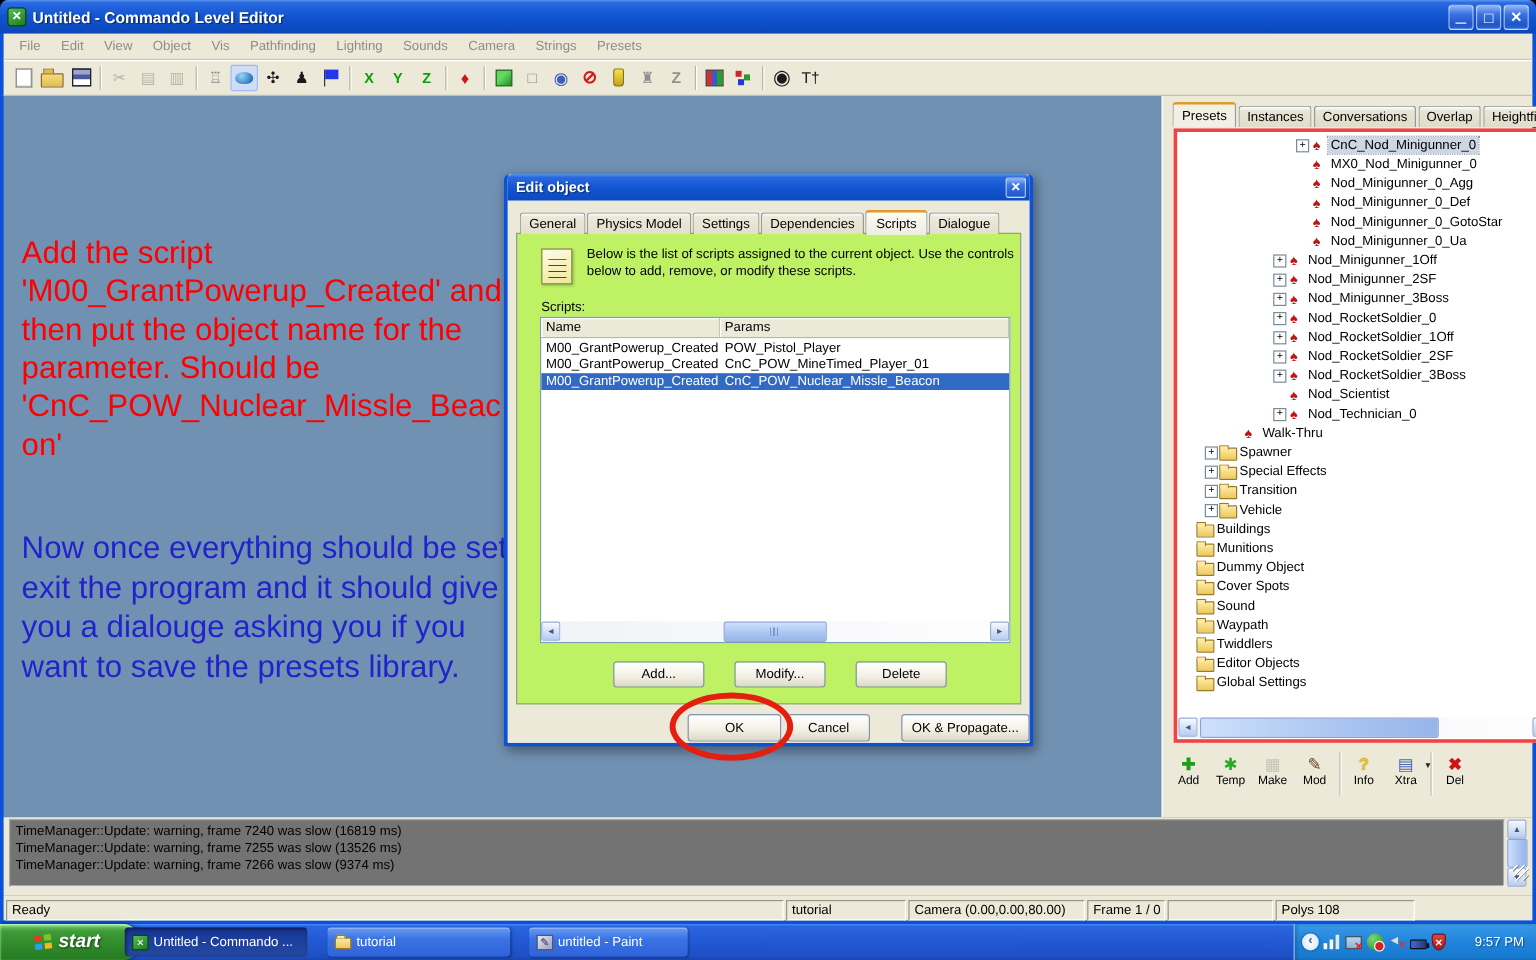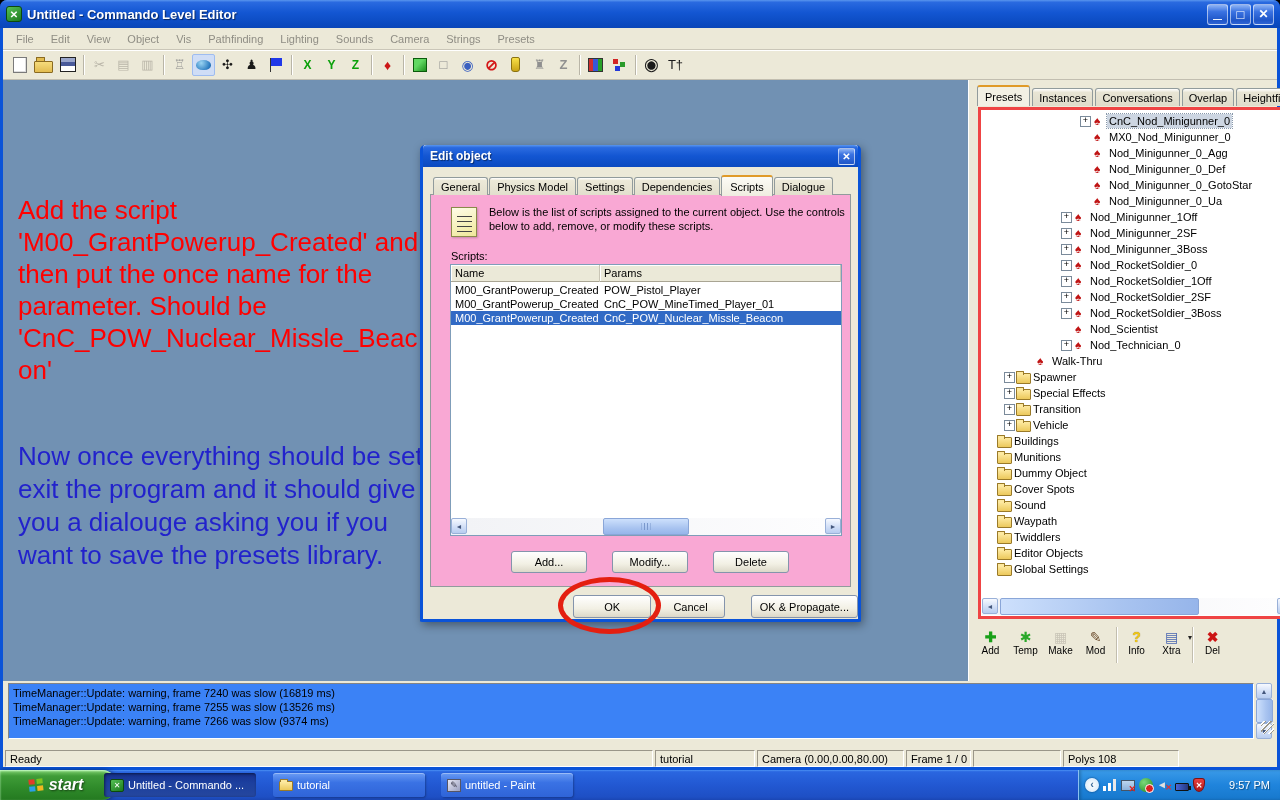--- a/index.html
+++ b/index.html
@@ -57,21 +57,21 @@
 
   
   .dialog{position:absolute;left:417px;top:65px;width:441px;height:477px;background:#ece9d8;border:3px solid #0a53d8;border-top:none;border-radius:5px 5px 2px 2px;box-shadow:2px 3px 10px #0006;z-index:10}
   .dlg-title{height:22px;background:linear-gradient(180deg,#5a96ee 0%,#2a6ae0 12%,#1356d2 50%,#0b4ac0 100%);border-radius:4px 4px 0 0;display:flex;align-items:center;padding:0 3px 0 7px}
   .dlg-title-text{color:#fff;font-size:12px;font-weight:bold;flex:1;text-shadow:1px 1px 1px #0007}
   .dlg-close{width:17px;height:17px;border-radius:2px;border:1px solid rgba(255,255,255,.6);background:linear-gradient(180deg,#8fb4f4,#3b73e2 35%,#1f56c8);position:relative;flex:none}
   .dlg-close::before{content:"✕";color:#fff;font-size:10px;font-weight:bold;position:absolute;inset:0;display:flex;align-items:center;justify-content:center}
   .dlg-tabs{position:absolute;left:10px;top:29px;display:flex;align-items:flex-end;height:21px;z-index:2}
   .dtab{font-size:11px;padding:3px 7px 2px;border:1px solid #919b9c;border-bottom:none;border-radius:3px 3px 0 0;background:linear-gradient(#fff,#ece9d8 15%,#e2dfcd);margin-right:1px;position:relative;color:#000}
   .dtab.active{border-top:2px solid #e09a28;background:linear-gradient(#fcfbf5,#efede0);padding:4px 8px 3px;z-index:3;margin-bottom:-1px}
-  .dlg-page{position:absolute;left:7px;right:7px;top:49px;height:393px;border:1px solid #919b9c;background:#f9a8d4}
+  .dlg-page{position:absolute;left:7px;right:7px;top:49px;height:393px;border:1px solid #919b9c;background:#bef264}
   .note-ico{position:absolute;left:20px;top:12px;width:26px;height:30px;border:1px solid #8a8a4a;background:
     repeating-linear-gradient(180deg,#444 0 1px,transparent 1px 5px) 5px 8px/15px 16px no-repeat,
     linear-gradient(160deg,#fffde8,#efe79a);box-shadow:1px 1px 2px #0003}
   .desc{position:absolute;left:58px;top:10px;width:364px;font-size:11px;line-height:14px;color:#000}
   .scripts-label{position:absolute;left:20px;top:55px;font-size:11px;color:#000}
   .lv{position:absolute;left:19px;top:69px;width:392px;height:272px;background:#fff;border:1px solid #7f9db9;display:flex;flex-direction:column}
   .lv-head{display:flex;height:17px;background:#ebe9d8;flex:none}
   .lv-h{font-size:11px;padding:2px 4px 0;border-right:1px solid #c9c5b5;box-shadow:inset 0 -1px 0 #a9a593,inset 1px 1px 0 #fff;color:#000;white-space:nowrap;overflow:hidden}
   .c-name{width:149px;flex:none}.c-params{flex:1}
   .lv-body{flex:1;overflow:hidden;padding-top:1px}
@@ -132,21 +132,21 @@
   .c-mod .ag{color:#6a4a2a}
   .c-info .ag{color:#f0c818;font-weight:bold;text-shadow:0 0 1px #806000}
   .c-xtra .ag{color:#4a66b0}
   .c-del .ag{color:#cc1414;font-weight:bold}
   .act.dd::after{content:"▾";position:absolute;right:-5px;top:6px;font-size:8px;color:#222}
   .asep{width:2px;padding:0;height:36px}
   .asep::before{content:"";width:1px;height:36px;background:#c2beae;box-shadow:1px 0 0 #fff;display:block}
 
   
   .logarea{position:absolute;left:3px;top:681px;width:1274px;height:65px;background:#ece9d8}
-  .logbox{position:absolute;left:5px;top:2px;right:23px;bottom:7px;background:#3b82f6;border:1px solid;border-color:#848484 #fff #fff #848484;padding:2px 4px;overflow:hidden}
+  .logbox{position:absolute;left:5px;top:2px;right:23px;bottom:7px;background:#737373;border:1px solid;border-color:#848484 #fff #fff #848484;padding:2px 4px;overflow:hidden}
   .logline{font-size:11px;line-height:14px;color:#000;white-space:nowrap}
   .logsb{position:absolute;right:4px;top:2px;width:17px;bottom:7px;display:flex;flex-direction:column}
   .logthumb{left:0;right:0;top:0;bottom:0}
   .statusbar{position:absolute;left:3px;top:746px;width:1274px;height:21px;background:#ece9d8;display:flex;align-items:flex-end;padding-left:2px;gap:2px}
   .sp{height:17px;border:1px solid;border-color:#9a9689 #fff #fff #9a9689;font-size:11px;padding:2px 4px 0;white-space:nowrap;overflow:hidden;color:#000}
   .p-ready{width:648px}.p-doc{width:100px}.p-cam{width:147px}.p-frame{width:65px}.p-empty{width:88px}.p-polys{width:116px}
   .grip{position:absolute;right:2px;bottom:3px;width:13px;height:13px;background:repeating-linear-gradient(135deg,transparent 0 2px,#fff 2px 3px,#9a9689 3px 4px)}
 
   
   .taskbar{position:absolute;left:0;top:770px;width:1280px;height:30px;background:linear-gradient(180deg,#4a90f4 0%,#2a66e0 6%,#2258d2 50%,#1e4fc4 90%,#1a46b4 100%)}
@@ -303,21 +303,21 @@
         <span class="tbi sep"></span>
         <span class="tbi dark big">
           <span class="tg">◉</span>
         </span>
         <span class="tbi dark">
           <span class="tg">T†</span>
         </span>
       </div>
 
     <div class="viewport">
-      <div class="red-note">Add the script 'M00_GrantPowerup_Created' and then put the once name for the parameter. Should be 'CnC_POW_Nuclear_Missle_Beacon'</div>
+      <div class="red-note">Add the script 'M00_GrantPowerup_Created' and then put the object name for the parameter. Should be 'CnC_POW_Nuclear_Missle_Beacon'</div>
       <div class="blue-note">Now once everything should be set, exit the program and it should give you a dialouge asking you if you want to save the presets library.</div>
 
       <div class="dialog">
         <div class="dlg-title">
           <span class="dlg-title-text">Edit object</span>
           <span class="dlg-close"></span>
         </div>
         <div class="dlg-tabs">
 
         <span class="dtab">General</span>

